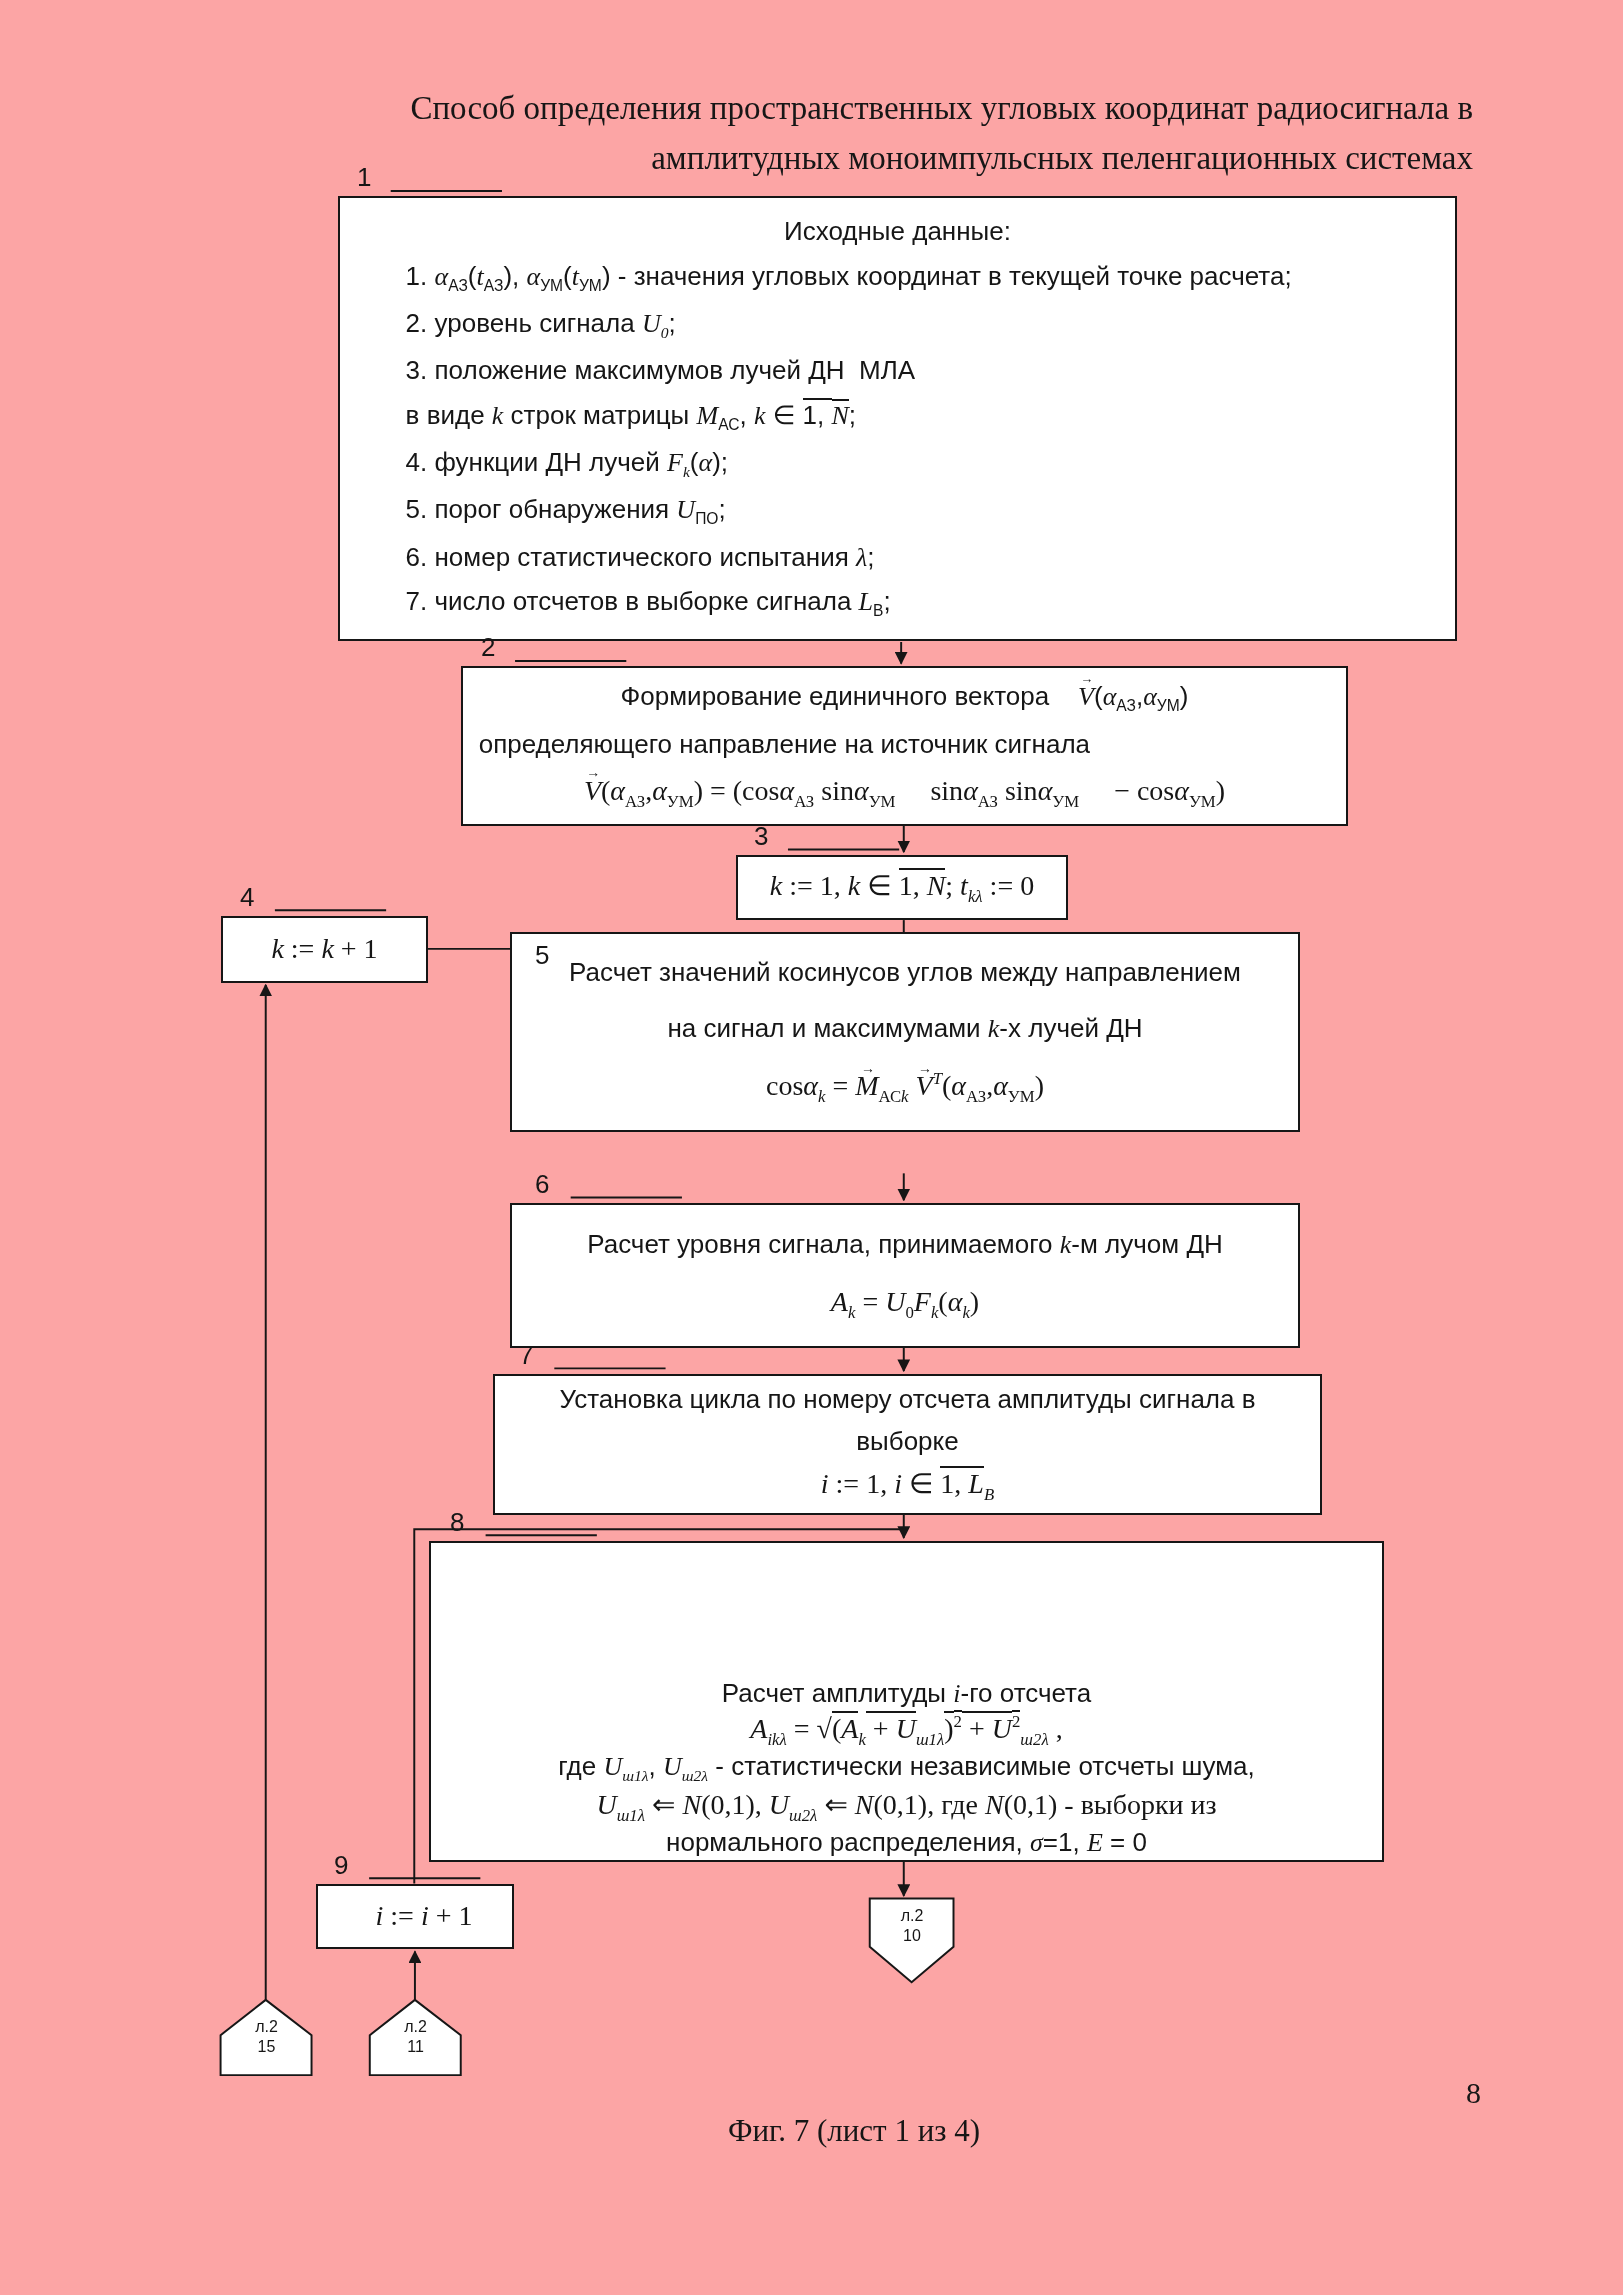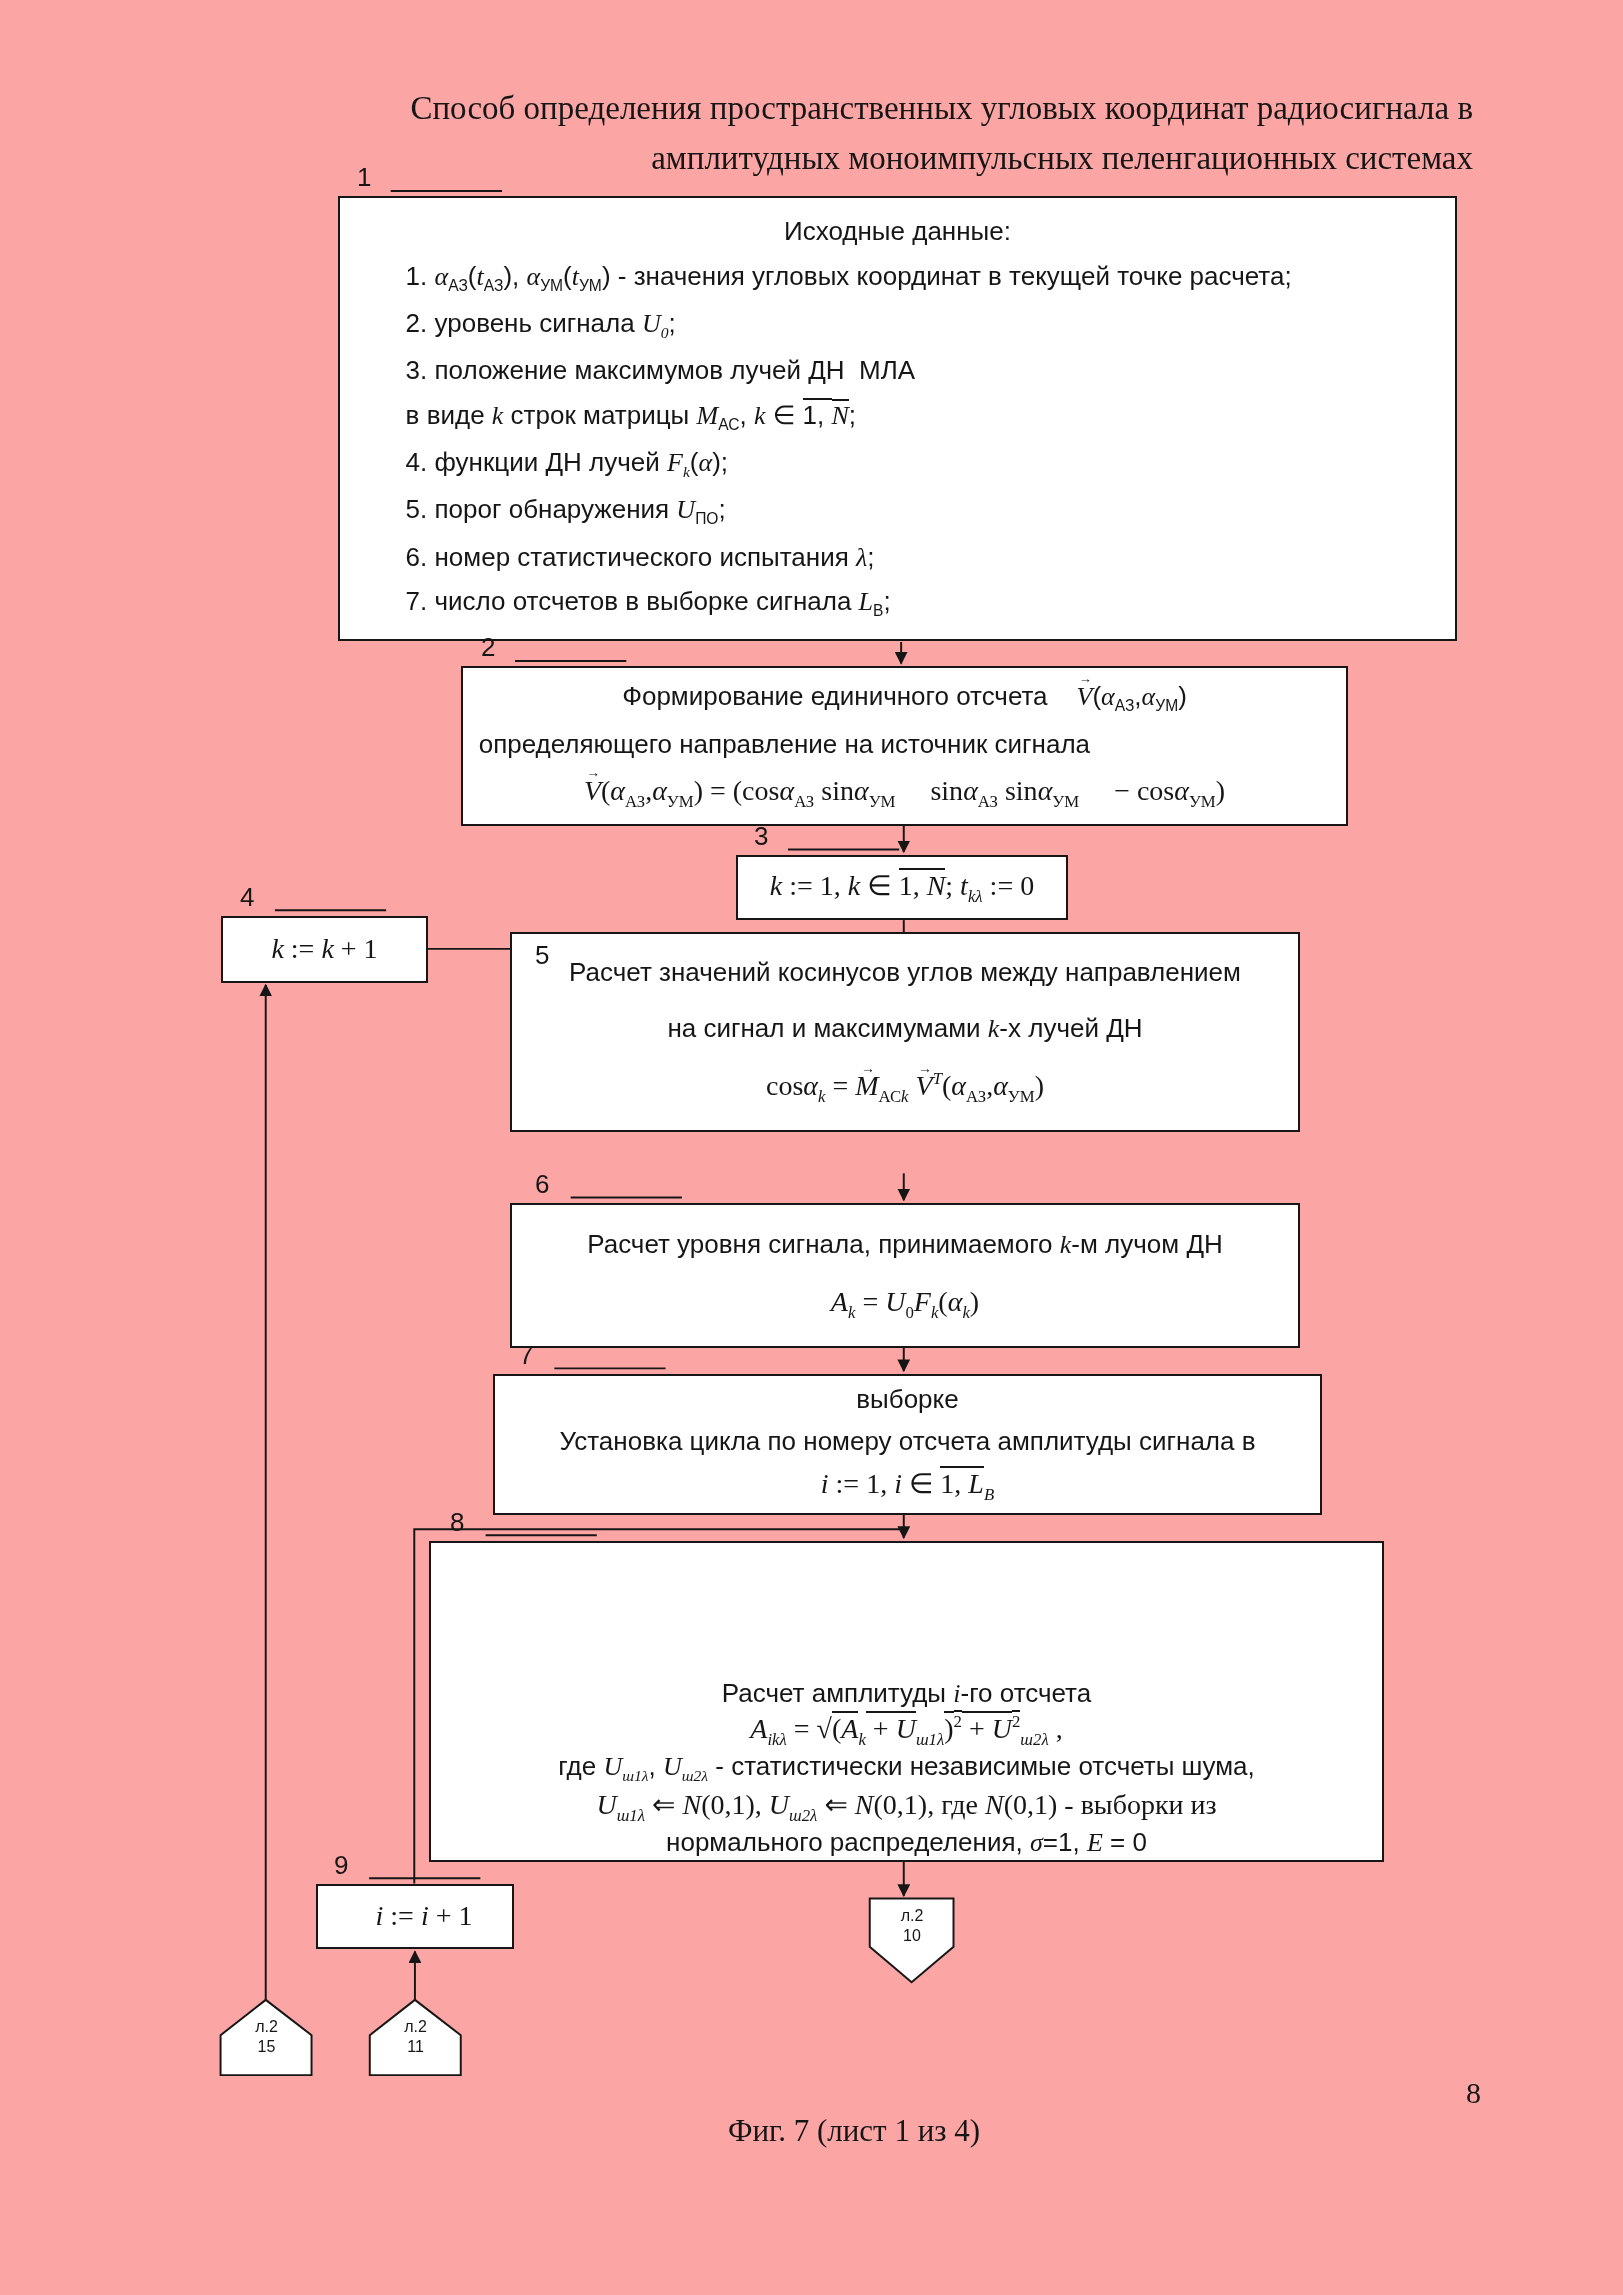--- a/index.html
+++ b/index.html
@@ -91,21 +91,21 @@
     <div class="line item"><span>3. положение максимумов лучей ДН  МЛА</span></div>
     <div class="line item"><span>в виде </span><span class="seg-i">k</span><span> строк матрицы </span><span class="seg-i">M</span><span class="seg-sub">АС</span><span>, </span><span class="seg-i">k</span><span> ∈ </span><span class="seg-over">1, </span><span class="seg-over seg-i">N</span><span>;</span></div>
     <div class="line item"><span>4. функции ДН лучей </span><span class="seg-i">F</span><span class="seg-sub seg-i">k</span><span>(</span><span class="seg-i">α</span><span>);</span></div>
     <div class="line item"><span>5. порог обнаружения </span><span class="seg-i">U</span><span class="seg-sub">ПО</span><span>;</span></div>
     <div class="line item"><span>6. номер статистического испытания </span><span class="seg-i">λ</span><span>;</span></div>
     <div class="line item"><span>7. число отсчетов в выборке сигнала </span><span class="seg-i">L</span><span class="seg-sub">В</span><span>;</span></div>
   </div>
 
   <div class="blocknum" id="n2">2</div>
   <div class="box" id="b2">
-    <div class="line"><span>Формирование единичного отсчета    </span><span class="seg-i seg-vec">V</span><span>(</span><span class="seg-i">α</span><span class="seg-sub">АЗ</span><span>,</span><span class="seg-i">α</span><span class="seg-sub">УМ</span><span>)</span></div>
+    <div class="line"><span>Формирование единичного вектора    </span><span class="seg-i seg-vec">V</span><span>(</span><span class="seg-i">α</span><span class="seg-sub">АЗ</span><span>,</span><span class="seg-i">α</span><span class="seg-sub">УМ</span><span>)</span></div>
     <div class="line l2"><span>определяющего направление на источник сигнала</span></div>
     <div class="line formula"><span class="seg-i seg-vec">V</span><span>(</span><span class="seg-i">α</span><span class="seg-sub">АЗ</span><span>,</span><span class="seg-i">α</span><span class="seg-sub">УМ</span><span>) = (cos</span><span class="seg-i">α</span><span class="seg-sub">АЗ</span><span> sin</span><span class="seg-i">α</span><span class="seg-sub">УМ</span><span>     sin</span><span class="seg-i">α</span><span class="seg-sub">АЗ</span><span> sin</span><span class="seg-i">α</span><span class="seg-sub">УМ</span><span>     − cos</span><span class="seg-i">α</span><span class="seg-sub">УМ</span><span>)</span></div>
   </div>
 
   <div class="blocknum" id="n3">3</div>
   <div class="box" id="b3">
     <div class="line formula"><span class="seg-i">k</span><span> := 1, </span><span class="seg-i">k</span><span> ∈ </span><span class="seg-over">1, </span><span class="seg-over seg-i">N</span><span>; </span><span class="seg-i">t</span><span class="seg-sub seg-i">kλ</span><span> := 0</span></div>
   </div>
 
   <div class="blocknum" id="n4">4</div>
@@ -121,22 +121,22 @@
   </div>
 
   <div class="blocknum" id="n6">6</div>
   <div class="box" id="b6">
     <div class="line"><span>Расчет уровня сигнала, принимаемого </span><span class="seg-i">k</span><span>-м лучом ДН</span></div>
     <div class="line formula"><span class="seg-i">A</span><span class="seg-sub seg-i">k</span><span> = </span><span class="seg-i">U</span><span class="seg-sub">0</span><span class="seg-i">F</span><span class="seg-sub seg-i">k</span><span>(</span><span class="seg-i">α</span><span class="seg-sub seg-i">k</span><span>)</span></div>
   </div>
 
   <div class="blocknum" id="n7">7</div>
   <div class="box" id="b7">
+    <div class="line"><span>Установка цикла по номеру отсчета амплитуды сигнала в</span></div>
     <div class="line"><span>выборке</span></div>
-    <div class="line"><span>Установка цикла по номеру отсчета амплитуды сигнала в</span></div>
     <div class="line formula"><span class="seg-i">i</span><span> := 1, </span><span class="seg-i">i</span><span> ∈ </span><span class="seg-over">1, </span><span class="seg-over seg-i">L</span><span class="seg-sub seg-i">В</span></div>
   </div>
 
   <div class="blocknum" id="n8">8</div>
   <div class="box" id="b8">
     <div class="line"><span>Расчет амплитуды </span><span class="seg-i">i</span><span>-го отсчета</span></div>
     <div class="line formula"><span class="seg-i">A</span><span class="seg-sub seg-i">ikλ</span><span> = √</span><span class="seg-over">(</span><span class="seg-over seg-i">A</span><span class="seg-sub seg-i">k</span><span class="seg-over"> + </span><span class="seg-over seg-i">U</span><span class="seg-sub seg-i">ш1λ</span><span class="seg-over">)</span><span class="seg-sup seg-over">2</span><span class="seg-over"> + </span><span class="seg-over seg-i">U</span><span class="seg-sup seg-over">2</span><span class="seg-sub seg-i">ш2λ</span><span> ,</span></div>
     <div class="line"><span>где </span><span class="seg-i">U</span><span class="seg-sub seg-i">ш1λ</span><span>, </span><span class="seg-i">U</span><span class="seg-sub seg-i">ш2λ</span><span> - статистически независимые отсчеты шума,</span></div>
     <div class="line formula"><span class="seg-i">U</span><span class="seg-sub seg-i">ш1λ</span><span> ⇐ </span><span class="seg-i">N</span><span>(0,1), </span><span class="seg-i">U</span><span class="seg-sub seg-i">ш2λ</span><span> ⇐ </span><span class="seg-i">N</span><span>(0,1), где </span><span class="seg-i">N</span><span>(0,1) - выборки из</span></div>
     <div class="line"><span>нормального распределения, </span><span class="seg-i">σ</span><span>=1, </span><span class="seg-i">E</span><span> = 0</span></div>

